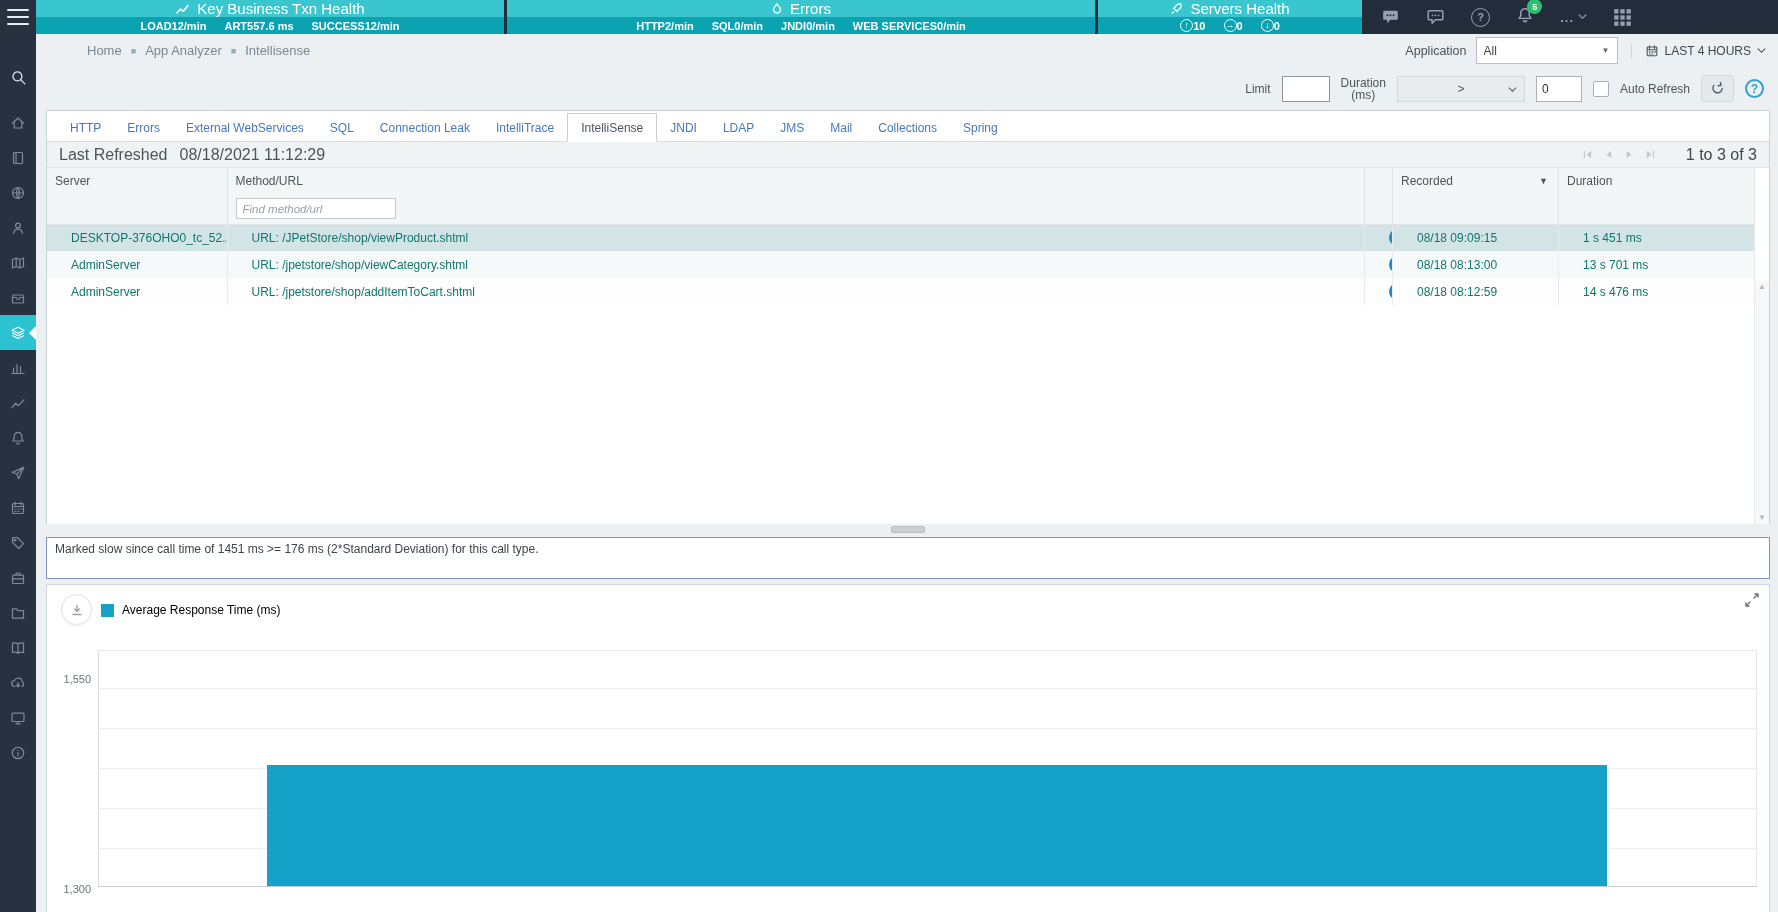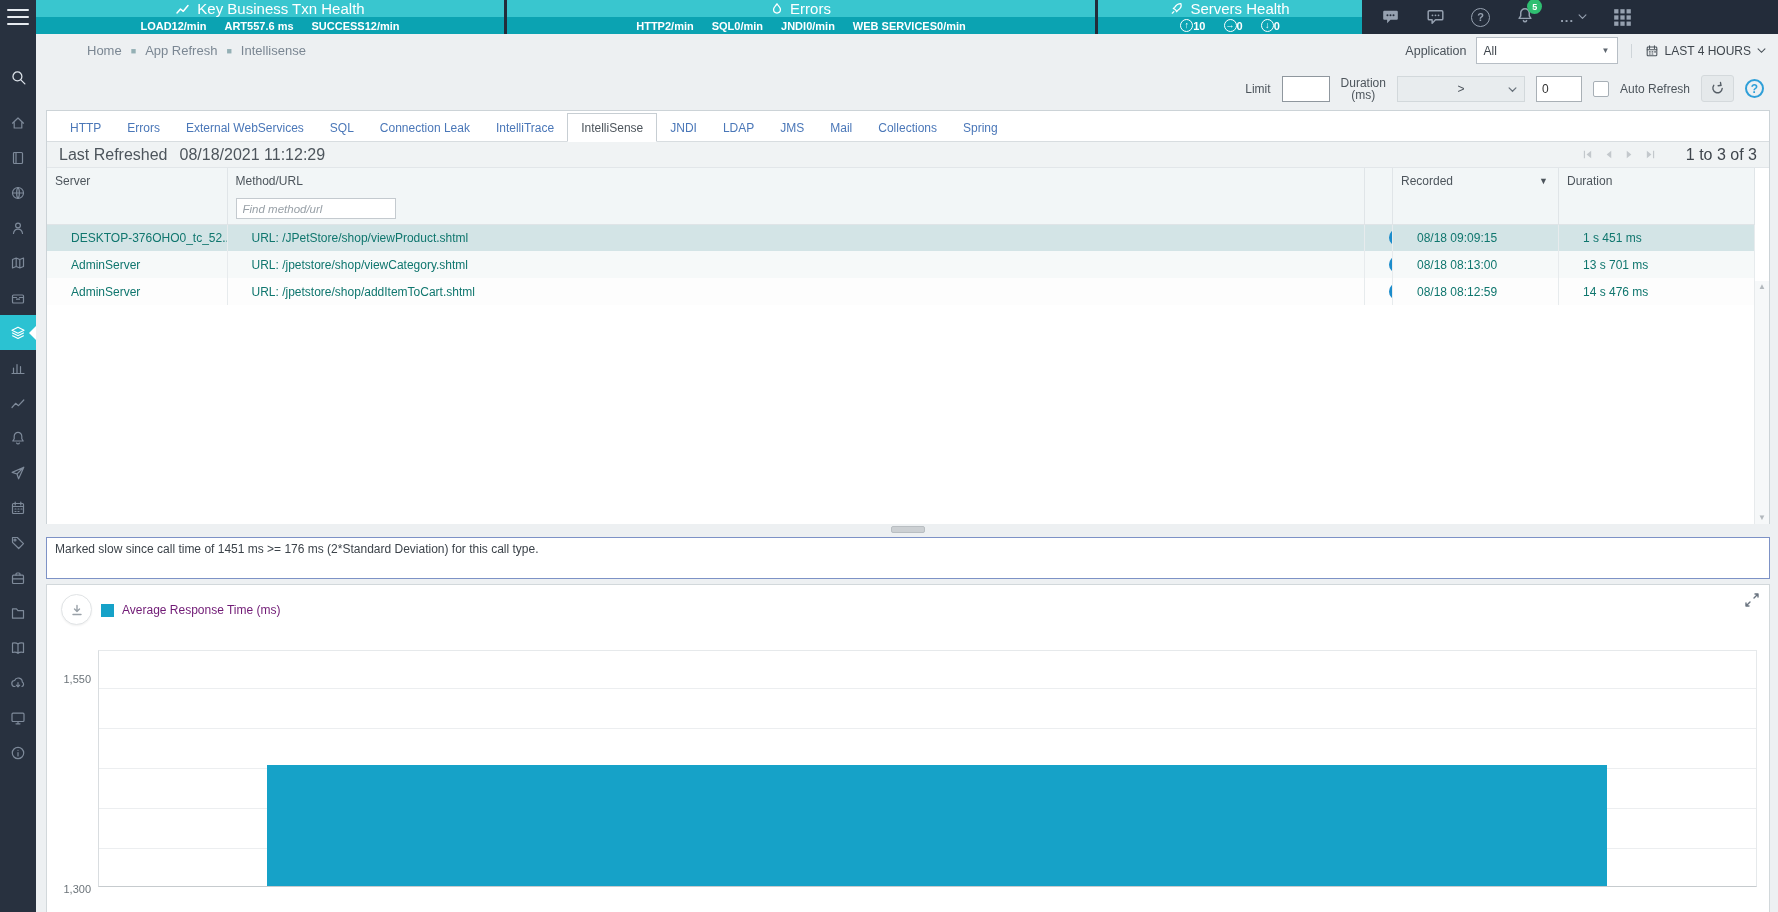--- a/index.html
+++ b/index.html
@@ -92,21 +92,21 @@
   .splitter{position:absolute;left:46px;top:523px;width:1724px;height:12px;display:flex;align-items:center;justify-content:center;}
   .grip{width:34px;height:7px;background:#ccd0d3;border:1px solid #b9bec2;border-radius:2px;cursor:row-resize;}
 
   
   .msgbox{position:absolute;left:46px;top:537px;width:1724px;height:42px;background:#fff;border:1px solid #7d92c6;padding:4px 8px;font-size:12px;color:#3c434a;}
 
   
   .chartpanel{position:absolute;left:46px;top:584px;width:1724px;height:350px;background:#fff;border:1px solid #d2d8db;}
   .dlbtn{position:absolute;left:14px;top:9px;width:31px;height:31px;border:1px solid #e1e4e6;border-radius:50%;background:#fff;display:flex;align-items:center;justify-content:center;box-shadow:0 1px 2px rgba(0,0,0,.06);cursor:pointer;}
   .dlbtn svg{fill:none;stroke:#99a1a8;stroke-width:1.4;stroke-linecap:round;stroke-linejoin:round;}
-  .legend{position:absolute;left:54px;top:18px;display:flex;align-items:center;gap:8px;font-size:12px;color:#701a75;}
+  .legend{position:absolute;left:54px;top:18px;display:flex;align-items:center;gap:8px;font-size:12px;color:#000000;}
   .legend .sq{width:13px;height:13px;}
   .expandbtn{position:absolute;right:10px;top:8px;cursor:pointer;}
   .expandbtn svg{fill:none;stroke:#6a7480;stroke-width:1.4;stroke-linecap:round;}
   .plot{position:absolute;left:51px;top:65px;right:12px;height:237px;border:1px solid #e6e9eb;border-bottom:1px solid #c6cbce;border-left:1px solid #d9dde0;}
   .gl{position:absolute;left:0;right:0;height:0;border-top:1px solid #eceef0;}
   .bar{position:absolute;bottom:0;left:168px;width:1340px;}
   .ylab{position:absolute;width:42px;text-align:right;font-size:11px;color:#6b7379;left:2px;}
   .xlab{position:absolute;top:307px;left:809px;width:160px;text-align:center;font-size:11px;color:#6b7379;margin-top:30px;}
 </style>
 </head>
@@ -341,21 +341,21 @@
             <rect x="11.4" y="11.4" width="3.6" height="3.6"></rect>
           </g>
         </svg>
     </div>
   </div>
 
   <div class="crumbrow" data-interactable="false">
     <div class="crumb" data-interactable="false">
       <span data-interactable="true">Home</span>
       <span class="sep" data-interactable="false">■</span>
-      <span data-interactable="true">App Refresh</span>
+      <span data-interactable="true">App Analyzer</span>
       <span class="sep" data-interactable="false">■</span>
       <span data-interactable="false">Intellisense</span>
     </div>
     <div class="rightfilters" data-interactable="false">
       <span class="applabel" data-interactable="false">Application</span>
       <div class="selbox" data-interactable="true">
         <span data-interactable="false">All</span>
         <span class="tri" data-interactable="false">▼</span>
       </div>
       <div class="range" data-interactable="true">

